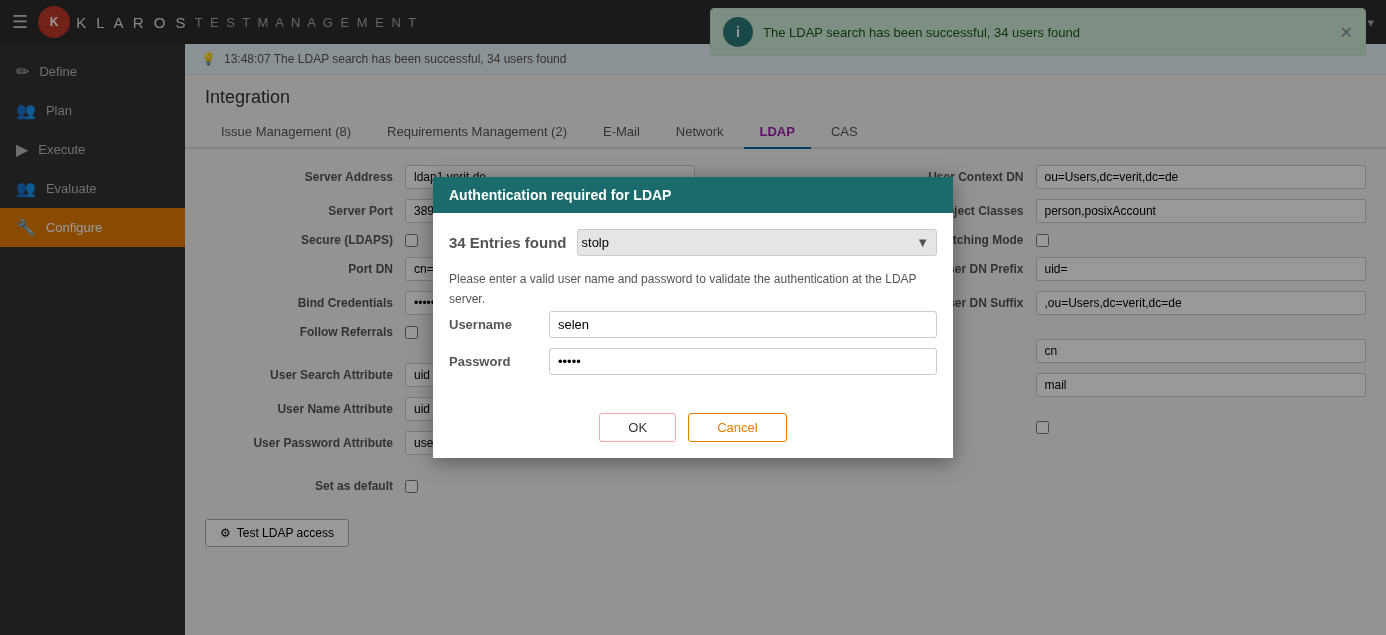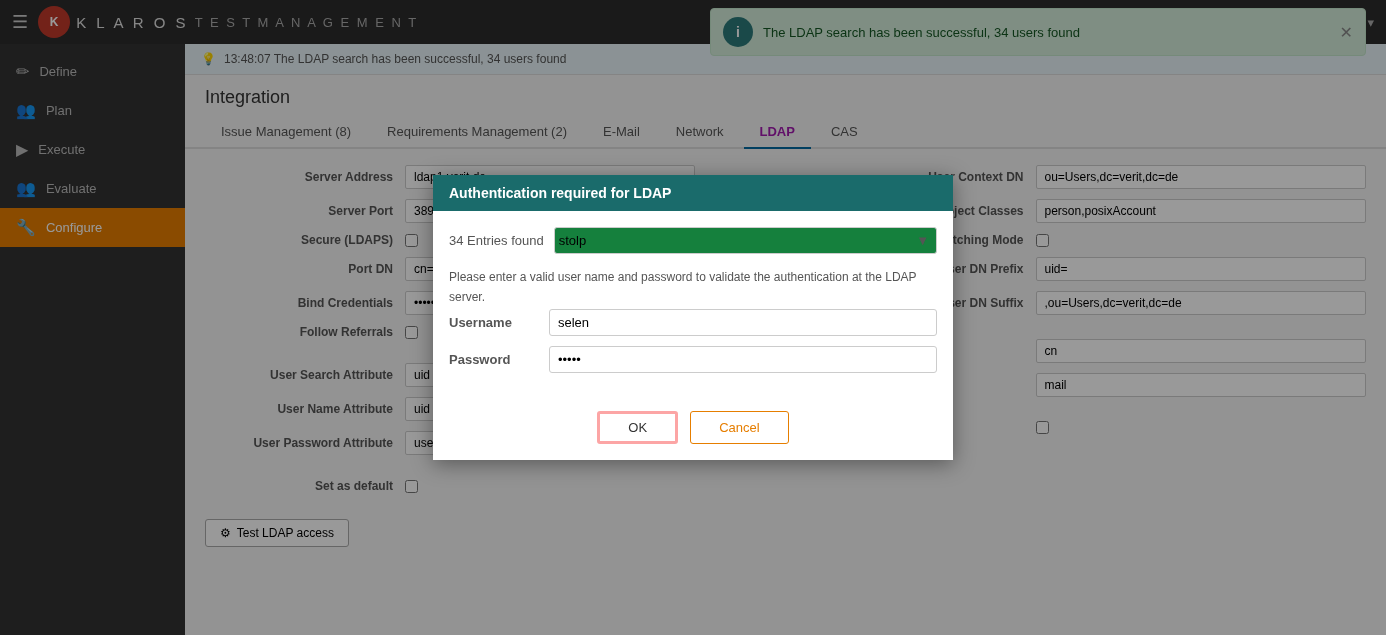--- a/index.html
+++ b/index.html
@@ -231,28 +231,28 @@
       font-size: 14px;
       font-weight: bold;
     }
     .modal-body { padding: 16px; }
     .modal-entries-row {
       display: flex;
       align-items: center;
       gap: 10px;
       margin-bottom: 14px;
     }
-    .modal-entries-label { font-size: 13px; color: #555; font-weight: normal; }
+    .modal-entries-label { font-size: 15px; color: #555; font-weight: bold; }
     .modal-select {
       flex: 1;
       padding: 5px 4px;
       border: 1px solid #ccc;
       border-radius: 3px;
       font-size: 13px;
-      background: #15803d;
+      background: #e5e5e5;
       appearance: none;
       -webkit-appearance: none;
       position: relative;
     }
     .select-wrapper {
       flex: 1;
       position: relative;
       display: flex;
       align-items: center;
     }
@@ -285,21 +285,21 @@
       padding: 12px 16px 16px;
     }
     .modal-btn {
       padding: 6px 28px;
       font-size: 13px;
       border-radius: 3px;
       cursor: pointer;
     }
     .modal-btn-ok {
       background: white;
-      border: 3px solid #fca5a5;
+      border: 1px solid #fca5a5;
       color: #333;
     }
     .modal-btn-cancel {
       background: white;
       border: 1px solid #e67e00;
       color: #e67e00;
     }
   </style>
 </head>
 <body>

